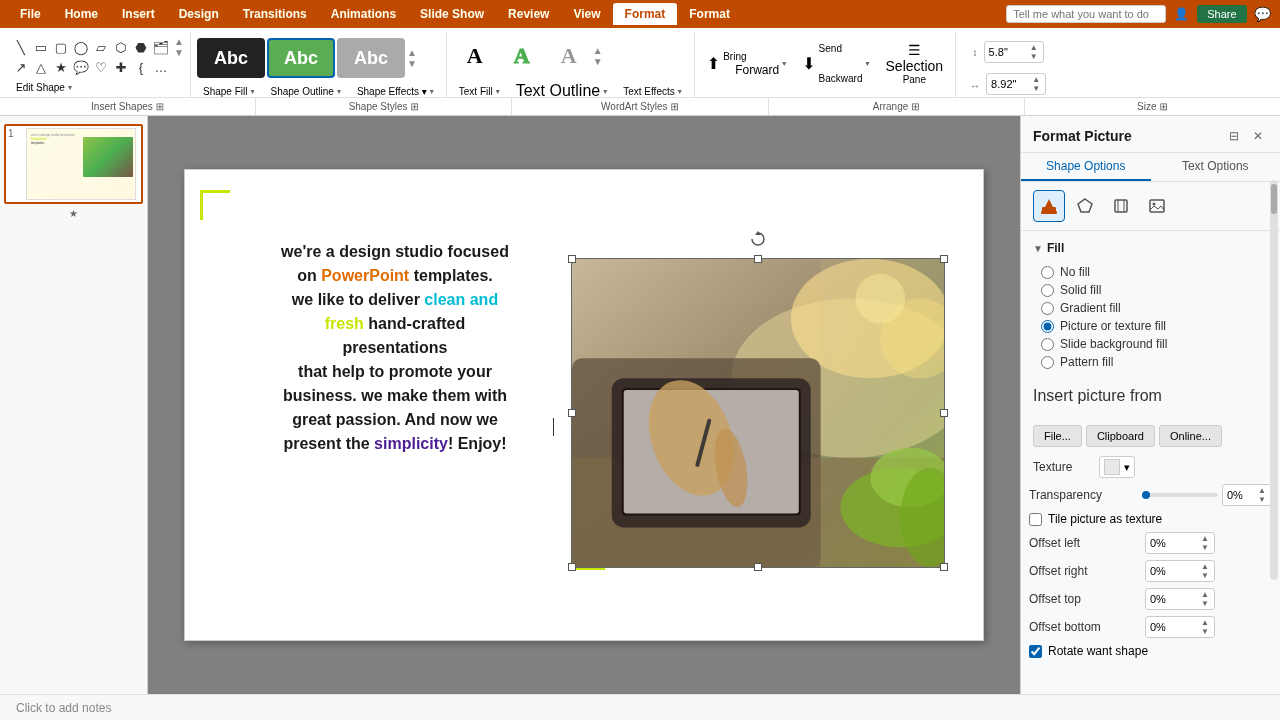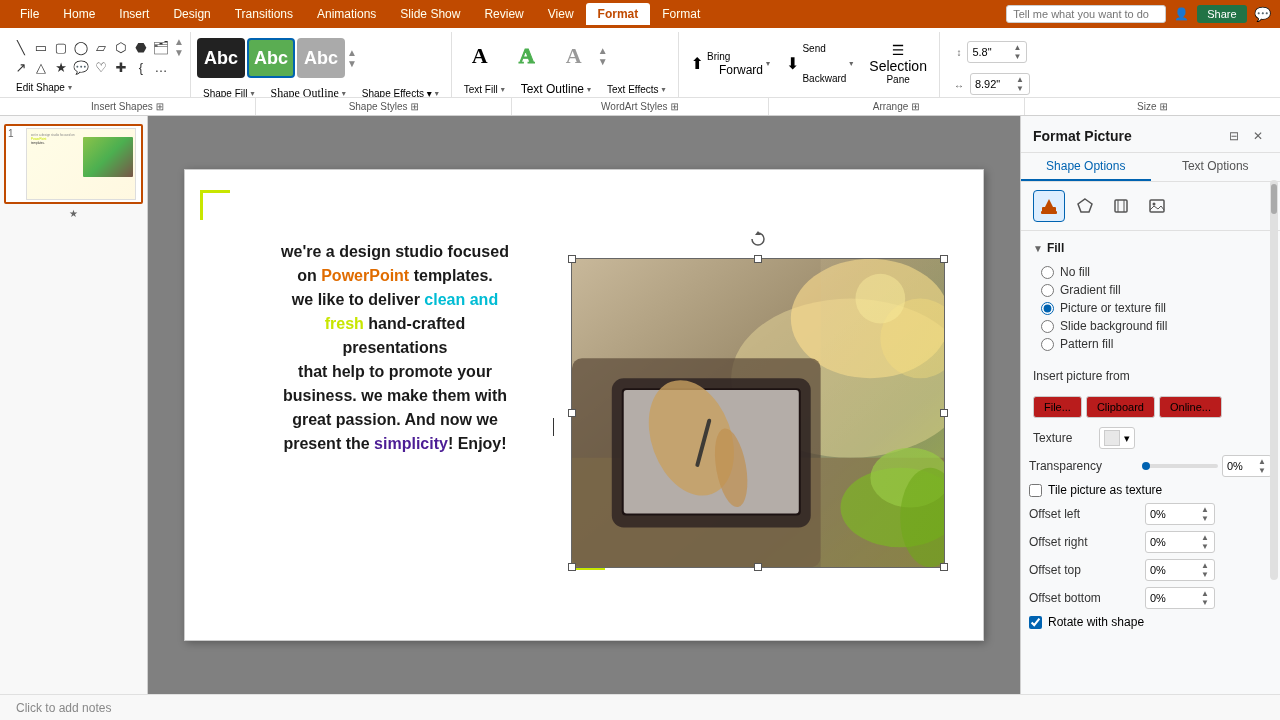--- a/index.html
+++ b/index.html
@@ -1,33 +1,33 @@
 <!DOCTYPE html>
 <html><head>
   <meta charset="utf-8">
   <style>
     * { box-sizing: border-box; margin: 0; padding: 0; }
     body { font-family: 'Segoe UI', Arial, sans-serif; font-size: 12px; background: #f0f0f0; overflow: hidden; width: 1280px; height: 720px; }
 
     
     .tab-bar { display: flex; align-items: center; background: #c04a00; height: 28px; padding: 0 8px; }
-    .tab-item { color: #ffe; padding: 4px 12px; font-size: 12px; cursor: pointer; border-radius: 3px 3px 0 0; }
+    .tab-item { color: #ffe; padding: 4px 12px; font-size: 12px; cursor: pointer; border-radius: 3px 3px 0 0; font-weight: bold; }
     .tab-item.active { background: #fff; color: #c04a00; font-weight: 600; }
     .tab-search { margin-left: auto; display: flex; align-items: center; gap: 8px; }
     .tab-search input { border: 1px solid #ccc; border-radius: 3px; padding: 2px 6px; font-size: 11px; width: 160px; }
     .share-btn { background: #217346; color: white; border: none; padding: 3px 10px; border-radius: 3px; font-size: 11px; cursor: pointer; }
 
     
     .ribbon { background: #fff; border-bottom: 1px solid #d0d0d0; display: flex; flex-direction: column; }
     .ribbon-content { display: flex; align-items: stretch; padding: 4px 4px 0 4px; gap: 0; }
     .ribbon-group { display: flex; flex-direction: column; border-right: 1px solid #e0e0e0; padding: 2px 6px 0 6px; min-width: fit-content; }
     .ribbon-row { display: flex; align-items: center; gap: 2px; }
     .ribbon-btn { display: flex; align-items: center; gap: 3px; padding: 3px 5px; border-radius: 3px; cursor: pointer; white-space: nowrap; font-size: 11px; border: 1px solid transparent; background: none; }
     .dropdown-arrow { font-size: 8px; color: #666; }
-    .shape-style-btn { width: 48px; height: 40px; border-radius: 4px; border: 2px solid transparent; cursor: pointer; display: flex; align-items: center; justify-content: center; font-size: 18px; font-weight: bold; }
+    .shape-style-btn { width: 68px; height: 40px; border-radius: 4px; border: 2px solid transparent; cursor: pointer; display: flex; align-items: center; justify-content: center; font-size: 18px; font-weight: bold; }
     .shape-style-btn.active { border-color: #0063b1; }
 
     
     .wordart-area { display: flex; align-items: center; gap: 3px; }
     .wordart-btn { width: 44px; height: 36px; display: flex; align-items: center; justify-content: center; font-size: 22px; font-weight: bold; cursor: pointer; border: 1px solid transparent; border-radius: 3px; }
 
     .ribbon-footer { height: 18px; display: flex; border-top: 1px solid #e0e0e0; }
     .ribbon-group-footer { flex: 1; text-align: center; font-size: 10px; color: #555; line-height: 18px; border-right: 1px solid #e0e0e0; cursor: pointer; display: flex; align-items: center; justify-content: center; gap: 3px; }
 
     
@@ -88,23 +88,23 @@
     .radio-item input[type=radio] { margin: 0; cursor: pointer; accent-color: #0063b1; }
 
     .panel-row { display: flex; align-items: center; padding: 3px 8px; gap: 6px; font-size: 12px; }
     .panel-row label { min-width: 110px; color: #333; }
     .panel-input { display: flex; align-items: center; border: 1px solid #ccc; border-radius: 3px; padding: 1px 4px; font-size: 11px; background: white; width: 70px; justify-content: space-between; }
     .panel-input span { flex: 1; }
     .spin-btns { display: flex; flex-direction: column; }
     .spin-btn { font-size: 8px; line-height: 9px; color: #666; cursor: pointer; padding: 0 1px; }
 
     .insert-pic-section { padding: 6px 12px; }
-    .insert-pic-label { font-size: 12px; color: #333; margin-bottom: 13px; }
+    .insert-pic-label { font-size: 16px; color: #333; margin-bottom: 20px; }
     .insert-pic-btns { display: flex; gap: 4px; }
-    .insert-pic-btn { padding: 4px 10px; border: 1px solid #ccc; border-radius: 3px; font-size: 11px; background: #b91c1c; cursor: pointer; }
+    .insert-pic-btn { padding: 4px 10px; border: 1px solid #ccc; border-radius: 3px; font-size: 11px; background: #e5e5e5; cursor: pointer; }
 
     .texture-row { display: flex; align-items: center; padding: 3px 12px; gap: 6px; font-size: 12px; }
     .texture-label { min-width: 60px; color: #333; }
     .texture-select { display: flex; align-items: center; border: 1px solid #ccc; border-radius: 3px; padding: 2px 4px; font-size: 11px; background: white; cursor: pointer; gap: 4px; }
     .texture-preview { width: 16px; height: 16px; background: #e8e8e8; border: 1px solid #ccc; }
 
     .checkbox-row { display: flex; align-items: center; padding: 3px 8px; gap: 6px; font-size: 12px; }
     .checkbox-row input[type=checkbox] { margin: 0; accent-color: #0063b1; cursor: pointer; }
 
     .notes-bar { height: 26px; background: #f8f8f8; border-top: 1px solid #e0e0e0; display: flex; align-items: center; padding: 0 16px; font-size: 12px; color: #888; cursor: pointer; }
@@ -192,21 +192,21 @@
           <span>▲</span>
           <span>▼</span>
         </div>
       </div>
       <div class="ribbon-row" style="gap:4px; padding-bottom:2px;">
         <div class="ribbon-btn">
           <span style="font-size:10px;">Shape Fill</span>
           <span class="dropdown-arrow">▾</span>
         </div>
         <div class="ribbon-btn">
-          <span style="font-size:12px;font-family:Liberation Serif, serif;">Shape Outline</span>
+          <span style="font-size:10px;">Shape Outline</span>
           <span class="dropdown-arrow">▾</span>
         </div>
         <div class="ribbon-btn">
           <span style="font-size:10px;">Shape Effects ▾</span>
           <span class="dropdown-arrow">▾</span>
         </div>
       </div>
     </div>
 
     <div class="ribbon-group">
@@ -220,21 +220,21 @@
           <span>▲</span>
           <span>▼</span>
         </div>
       </div>
       <div class="ribbon-row" style="gap:4px; padding-bottom:2px;">
         <div class="ribbon-btn">
           <span style="font-size:10px;">Text Fill</span>
           <span class="dropdown-arrow">▾</span>
         </div>
         <div class="ribbon-btn">
-          <span style="font-size:12px;">Text Outline</span>
+          <span style="font-size:16px;">Text Outline</span>
           <span class="dropdown-arrow">▾</span>
         </div>
         <div class="ribbon-btn">
           <span style="font-size:10px;">Text Effects</span>
           <span class="dropdown-arrow">▾</span>
         </div>
       </div>
     </div>
 
     <div class="ribbon-group">
@@ -493,20 +493,24 @@
         <span class="section-arrow">▼</span>
         <span>Fill</span>
       </div>
       <div class="radio-group">
         <label class="radio-item">
           <input type="radio" name="fill" style="">
           <span>No fill</span>
         </label>
         <label class="radio-item">
           <input type="radio" name="fill" style="">
+          <span>Solid fill</span>
+        </label>
+        <label class="radio-item">
+          <input type="radio" name="fill" style="">
           <span>Gradient fill</span>
         </label>
         <label class="radio-item">
           <input type="radio" name="fill" checked="" style="">
           <span>Picture or texture fill</span>
         </label>
         <label class="radio-item">
           <input type="radio" name="fill" style="">
           <span>Slide background fill</span>
         </label>
@@ -592,21 +596,21 @@
         <span>0%</span>
         <div class="spin-btns">
           <div class="spin-btn">▲</div>
           <div class="spin-btn">▼</div>
         </div>
       </div>
     </div>
 
     <div class="checkbox-row">
       <input type="checkbox" id="rotate-cb" checked="" style="">
-      <label for="rotate-cb">Rotate with shape</label>
+      <label for="rotate-cb">Rotate want shape</label>
     </div>
 
     <div style="position:absolute;right:2px;top:180px;height:400px;">
       <div class="panel-scroll" style="height:400px;">
         <div class="panel-scroll-thumb"></div>
       </div>
     </div>
   </div>
 </div>
 

